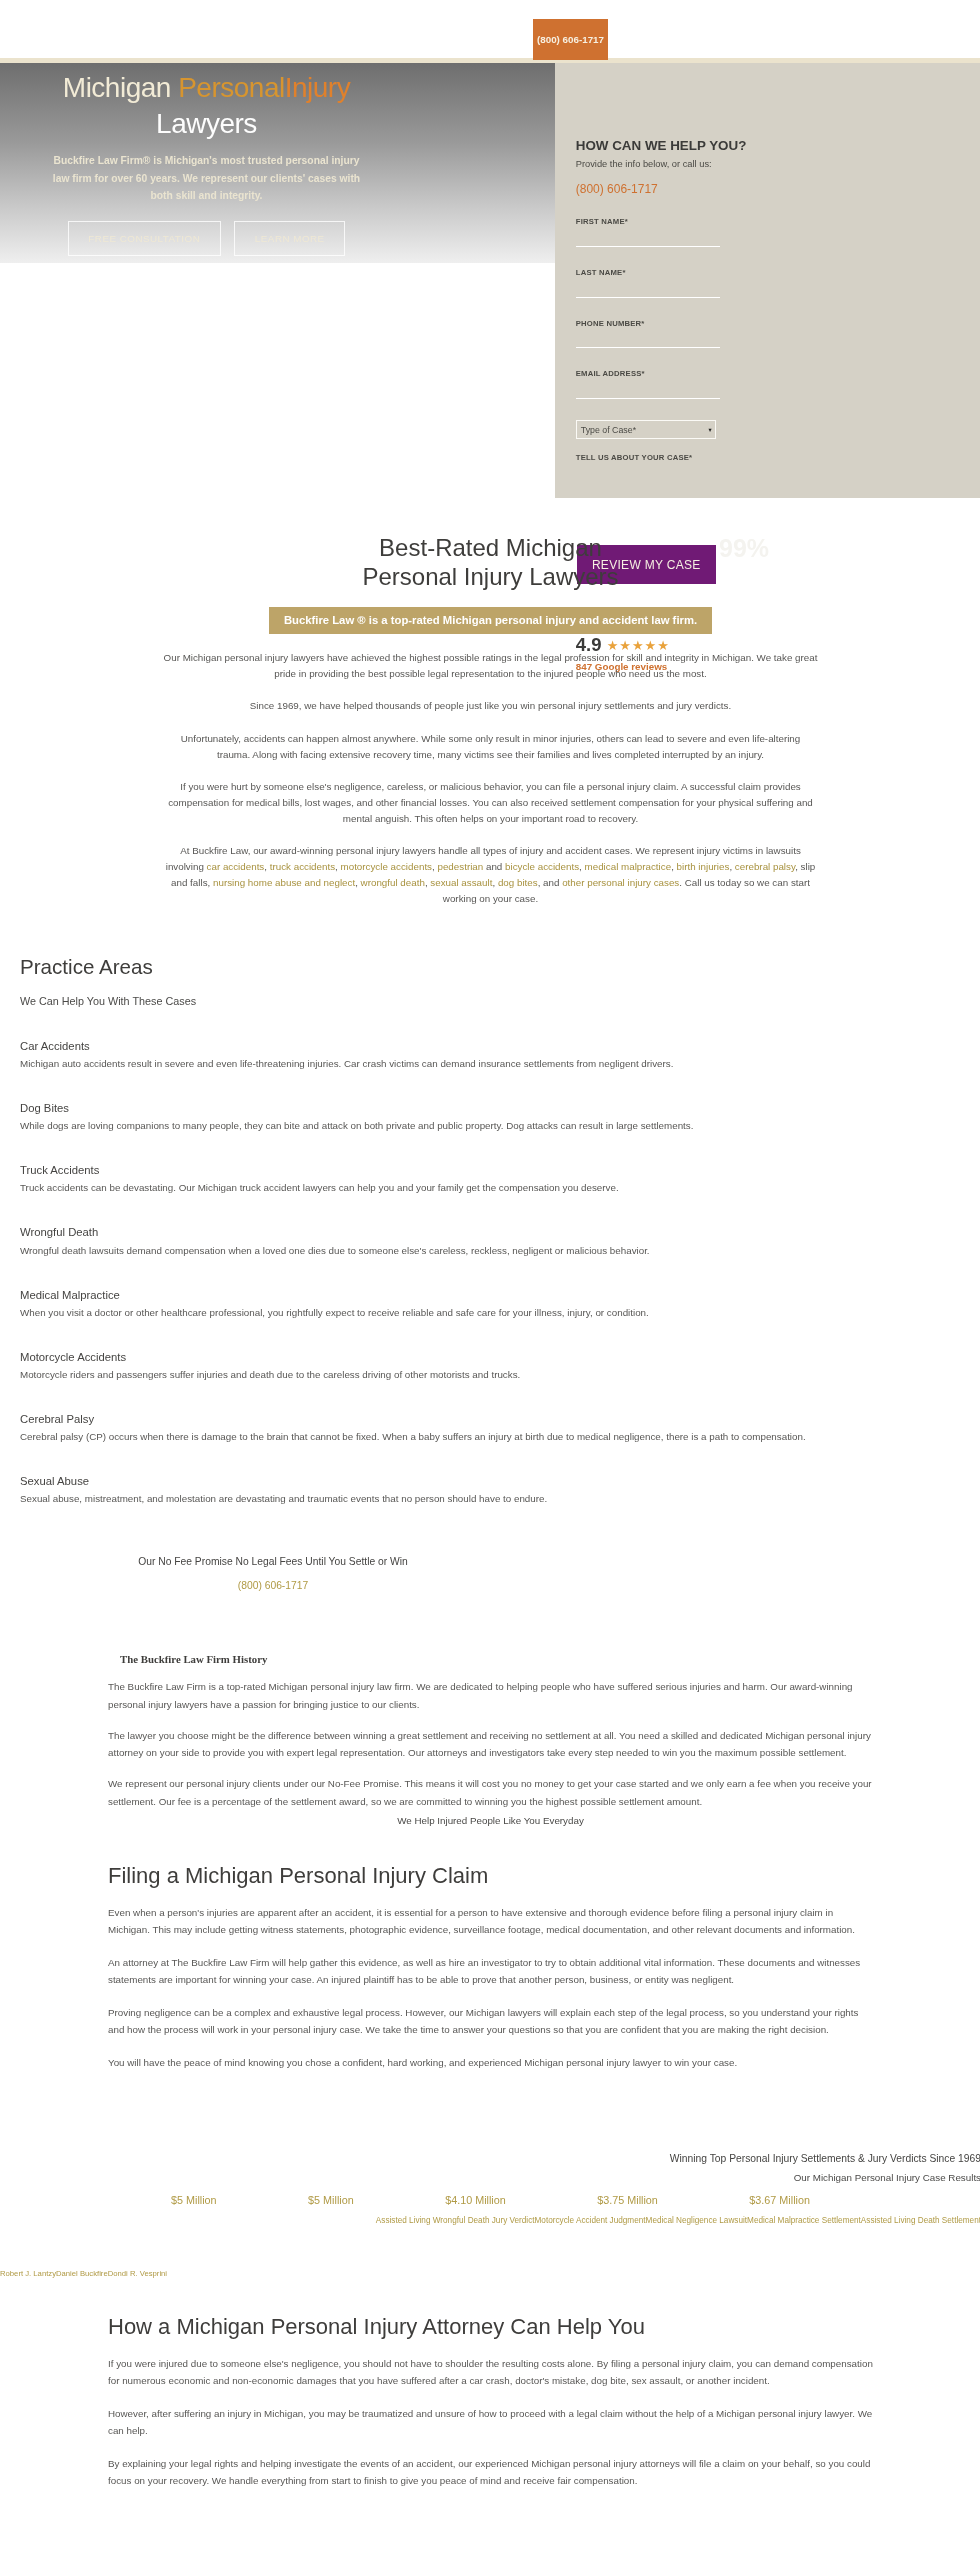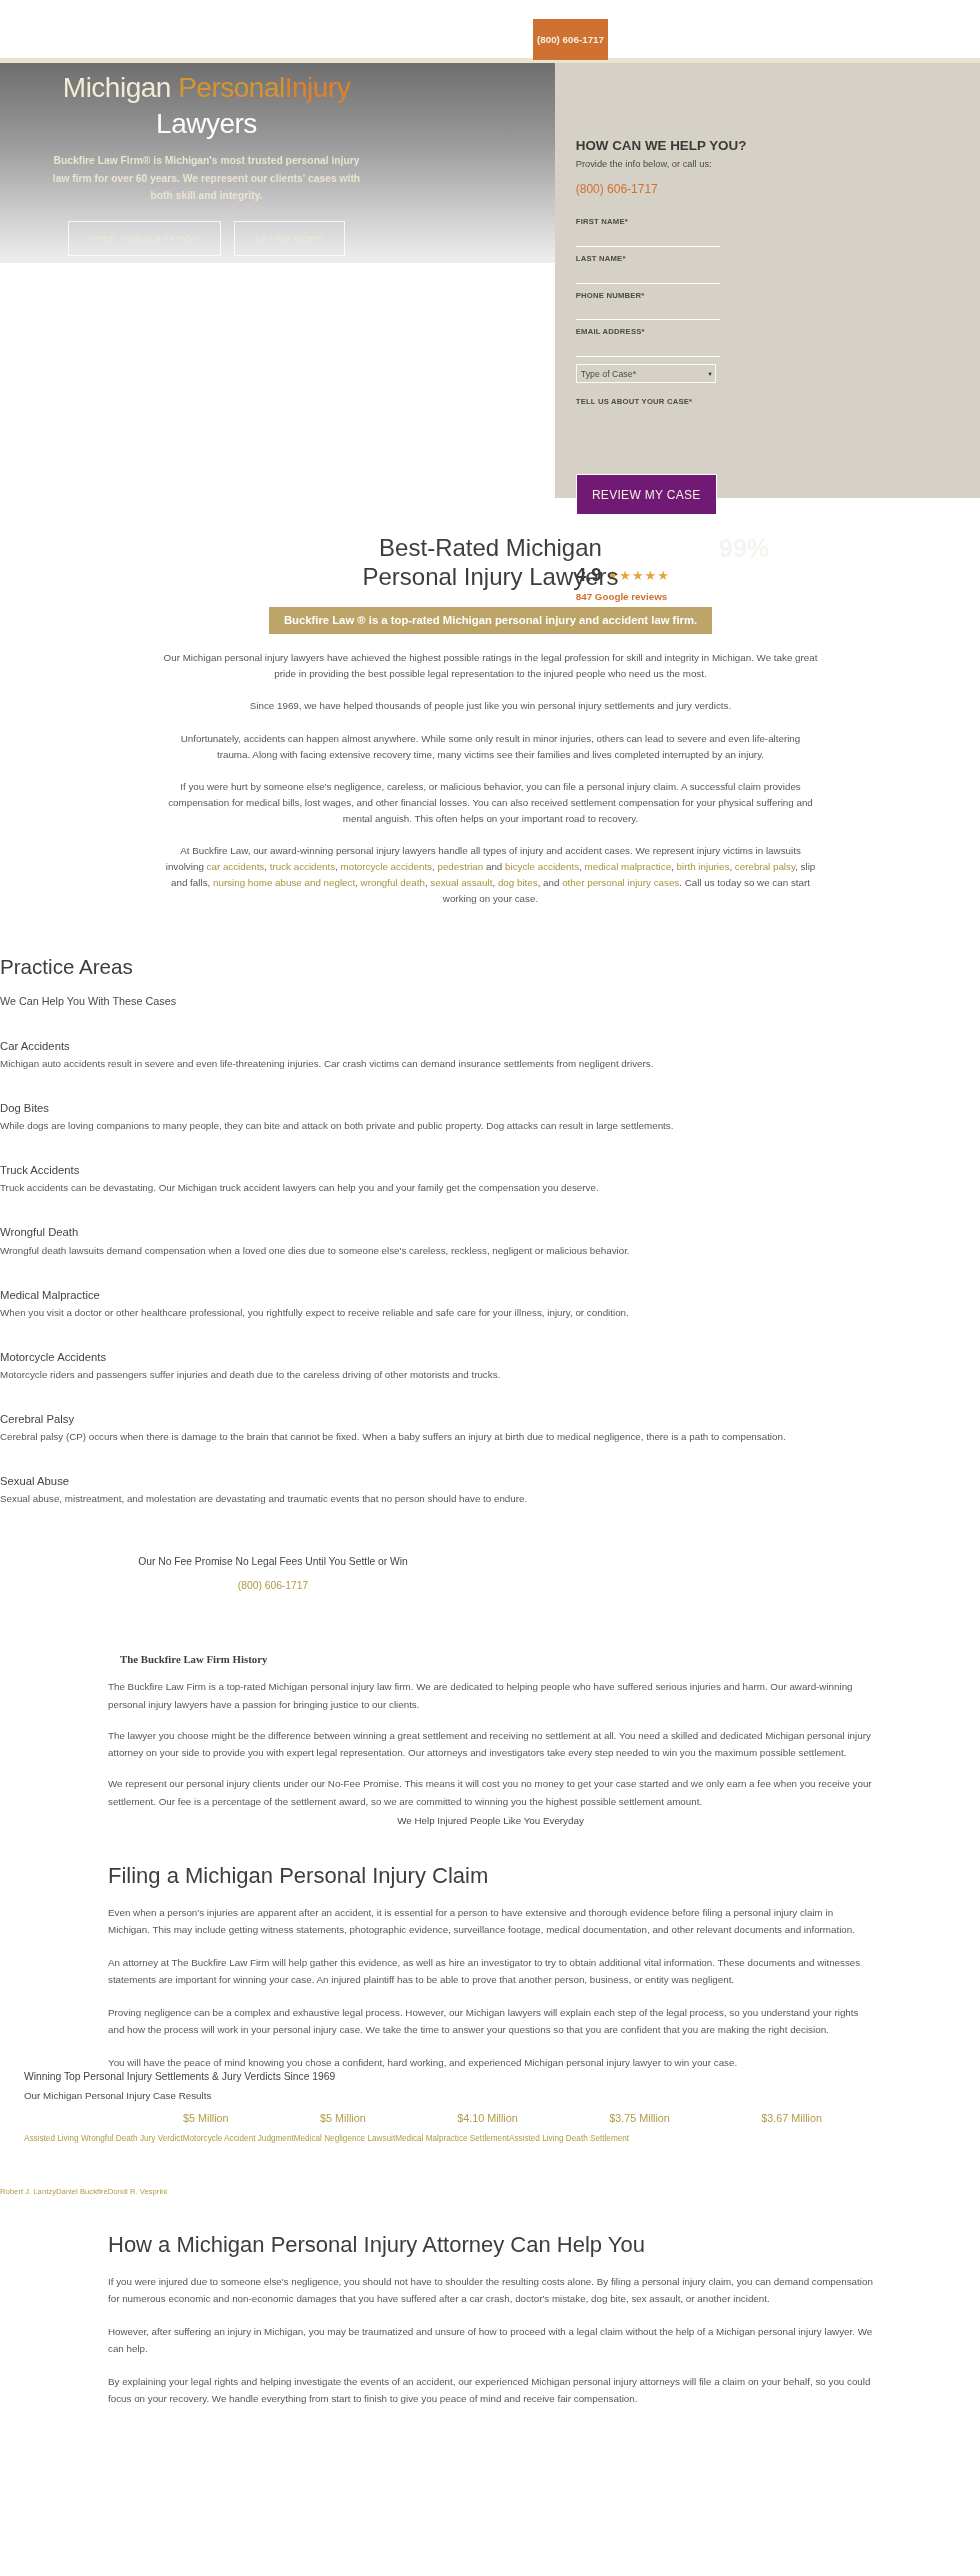--- a/index.html
+++ b/index.html
@@ -30,21 +30,21 @@
   .hero-tagline{width:309px;margin:11.3px auto 0;font-size:10.3px;font-weight:bold;color:#eae4d0;line-height:1.7;}
   .hero-btns{margin-top:16.5px;display:flex;justify-content:center;gap:13.4px;}
   .hero-btn{
     border:0.5px solid rgba(255,255,255,.8);color:#efe8d4;font-size:9.8px;letter-spacing:0.5px;
     padding:10.8px 19.6px;text-decoration:none;display:inline-block;
   }
   .form-panel{width:444px;height:435px;background:#d5d1c6;box-sizing:border-box;padding:75px 0 0 20.6px;}
   .fp-heading{font-size:13.4px;font-weight:bold;color:#3b3b39;margin:0 0 6.2px 0;}
   .fp-sub{font-size:9.3px;color:#4b4a45;margin:0 0 12.4px 0;}
   .fp-phone{font-size:12px;color:#cf7130;text-decoration:none;display:inline-block;margin-bottom:21.6px;}
-  .field{width:140px;margin-bottom:7px;}
+  .field{width:140px;margin-bottom:21px;}
   .field label{display:block;font-size:7.7px;font-weight:bold;color:#4b4a45;letter-spacing:0.2px;margin-bottom:2.1px;}
   .line-input{
     width:140px;height:15.5px;border:none;border-bottom:1px solid #ffffff;background:transparent;
     font-size:8.2px;color:#3b3b39;outline:none;
   }
   .select-box{
     width:140px;height:19.6px;border:0.5px solid #fbfaf6;box-sizing:border-box;margin:2.1px 0 13.4px 0;
     display:flex;align-items:center;justify-content:space-between;padding:0 3.1px 0 4.1px;
     font-size:8.8px;color:#4b4a45;cursor:pointer;background:transparent;
   }
@@ -62,42 +62,42 @@
 
   .intro{position:relative;margin-top:35px;text-align:center;}
   .intro-h{font-size:24px;line-height:1.22;color:#3e3d3b;font-weight:normal;margin:0;}
   .intro-h span{display:block;}
   .watermark{position:absolute;left:719px;top:1px;font-size:25px;font-weight:bold;color:#f4f3ef;}
   .badge{display:inline-block;margin-top:15.5px;background:#bda468;color:#ffffff;font-weight:bold;font-size:11.3px;padding:7.2px 14.4px;}
   .intro p{width:654px;margin:16.5px auto 0;font-size:9.8px;line-height:1.62;color:#585755;}
   .lnk{color:#a8923f;}
   .intro .rich{width:654px;margin:16.5px auto 0;font-size:9.8px;line-height:1.62;color:#585755;}
 
-  .practice{margin-top:49px;text-align:left;}
+  .practice{margin-top:49px;text-align:left;padding-left:20px;}
   .practice-h{font-size:20.6px;color:#3e3d3b;font-weight:normal;margin:0;}
   .practice-sub{font-size:10.8px;color:#4b4a48;margin:15.5px 0 0 0;}
   .p-item{margin-top:33px;}
   .p-item h4{font-size:11.3px;color:#454442;font-weight:normal;margin:0;}
   .p-item p{font-size:9.8px;color:#585755;margin:6.2px 0 0 0;}
 
   .no-fee{width:546px;margin-top:52px;text-align:center;}
   .no-fee .line{font-size:10.3px;color:#454442;}
   .no-fee a{display:inline-block;margin-top:12.4px;font-size:10.3px;color:#b09a45;text-decoration:none;}
 
   .wide{width:765px;margin-left:auto;margin-right:auto;}
   .history{margin-top:62px;}
   .history h3{font-size:10.8px;font-weight:bold;color:#3e3d3b;margin:12px;font-family:Liberation Serif, serif;}
   .history p,.history .rich{font-size:9.8px;line-height:1.8;color:#585755;margin:13.4px 0 0 0;display:block;}
   .centered-line{text-align:center;font-size:9.8px;color:#4b4a48;margin-top:4.1px;}
 
   .big-h{font-size:22px;color:#3e3d3b;font-weight:normal;margin:0;}
   .filing{margin-top:37px;}
   .filing p,.help p{font-size:9.8px;line-height:1.75;color:#585755;margin:15.5px 0 0 0;}
 
-  .results{text-align:left;padding-left:24px;}
+  .results{margin-top:82px;text-align:right;}
   .results .r1{font-size:10.3px;color:#454442;}
   .results .r2{font-size:9.8px;color:#4b4a48;margin-top:8.2px;}
   .amounts{display:flex;justify-content:space-between;width:639px;margin:11.3px auto 0;}
   .amounts span{font-size:10.8px;color:#b09a45;}
   .labels-line{margin-top:9.3px;font-size:8.2px;}
   .labels-line span{color:#b09a45;}
 
   .attorneys{margin-top:44px;font-size:7.7px;text-align:left;}
   .attorneys span{color:#b09a45;}
 

